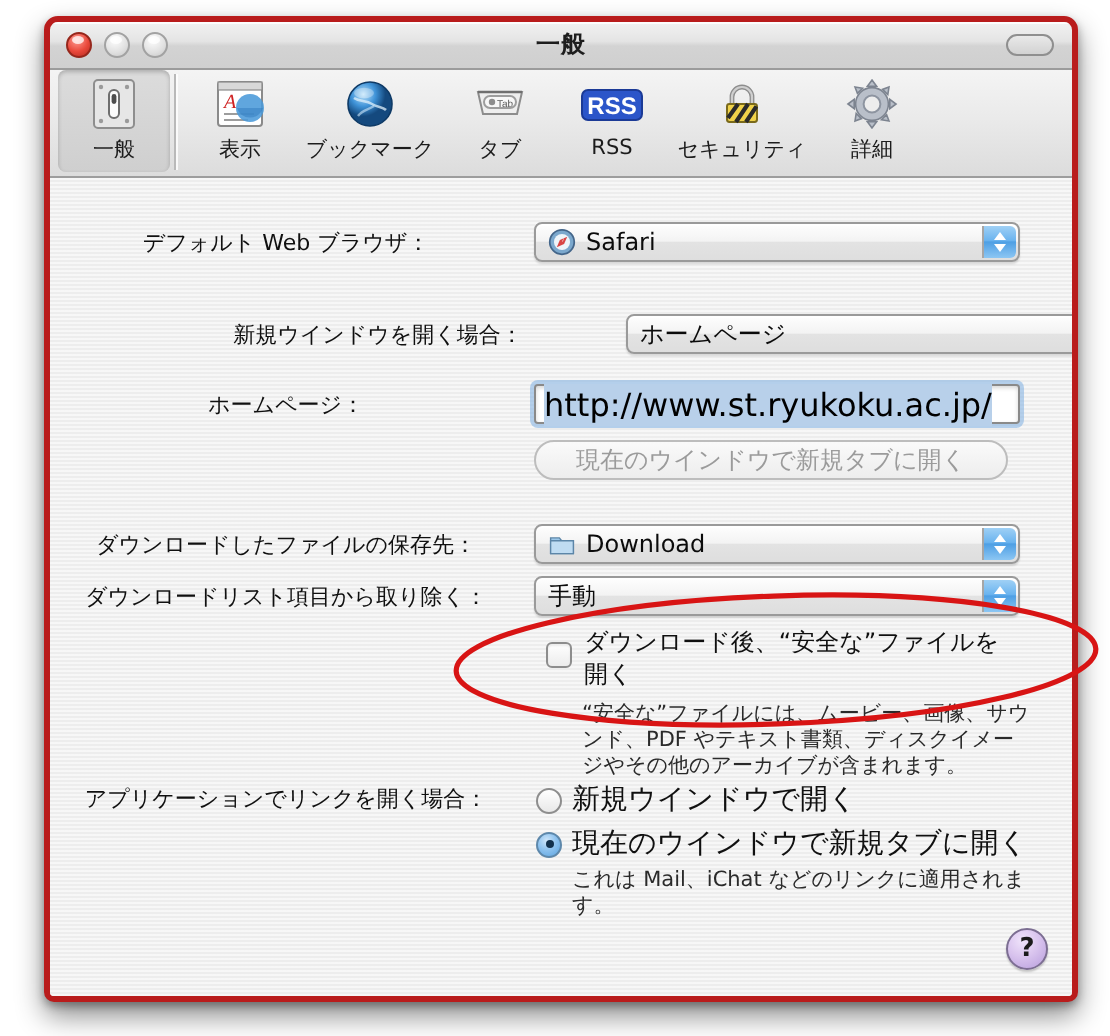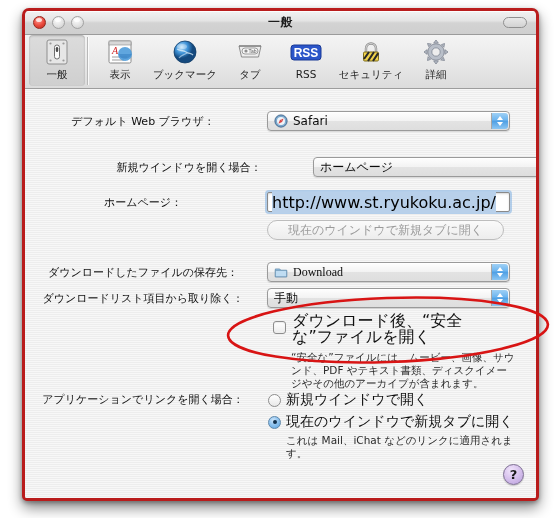--- a/index.html
+++ b/index.html
@@ -483,21 +483,21 @@
       </div>
 
       <div class="row" style="left:242px; top:131px;">
         <div class="capsule" style="width:237px;">
           <span>現在のウインドウで新規タブに開く</span>
         </div>
       </div>
 
       <div class="row" style="left:0; top:173px; width:489px;">
         <div class="lbl" style="width:236px;">ダウンロードしたファイルの保存先：</div>
-        <div class="popup" style="margin-left:6px; width:243px;font-family:Liberation Serif, serif;">
+        <div class="popup" style="margin-left:6px; width:243px;">
           <svg class="popup-icon" viewBox="0 0 16 16">
             <path d="M1.5 4.5h5l1.3 1.6h6.7v7.4H1.5z" fill="#9cc8ea" stroke="#5c86a8" stroke-width="0.8"></path>
             <path d="M1.5 6.1h13v7.4H1.5z" fill="#bfdcf2" stroke="#5c86a8" stroke-width="0.8"></path>
           </svg>
           <span>Download</span>
           <span class="arrows">
             <span class="arrow-up"></span>
               <span class="arrow-dn"></span>
           </span>
         </div>
@@ -509,21 +509,21 @@
           <span>手動</span>
           <span class="arrows">
             <span class="arrow-up"></span>
               <span class="arrow-dn"></span>
           </span>
         </div>
       </div>
 
       <div style="position:absolute; left:248px; top:224px; width:230px; display:flex; gap:6px; align-items:flex-start;">
         <div class="cbox" style="margin-top:8px;"></div>
-        <div style="font-size:16px; color:#101010; line-height:16px;">ダウンロード後、“安全な”ファイルを開く</div>
+        <div style="font-size:12px; color:#101010; line-height:16px;">ダウンロード後、“安全な”ファイルを開く</div>
       </div>
 
       <div class="hint" style="position:absolute; left:266px; top:262px; width:225px;">“安全な”ファイルには、ムービー、画像、サウンド、PDF やテキスト書類、ディスクイメージやその他のアーカイブが含まれます。</div>
 
       <div class="row" style="left:0; top:303px;">
         <div class="lbl" style="width:236px;">アプリケーションでリンクを開く場合：</div>
       </div>
 
       <div style="position:absolute; left:243px; top:302px; display:flex; gap:5px; align-items:center;">
         <div class="radio"></div>

